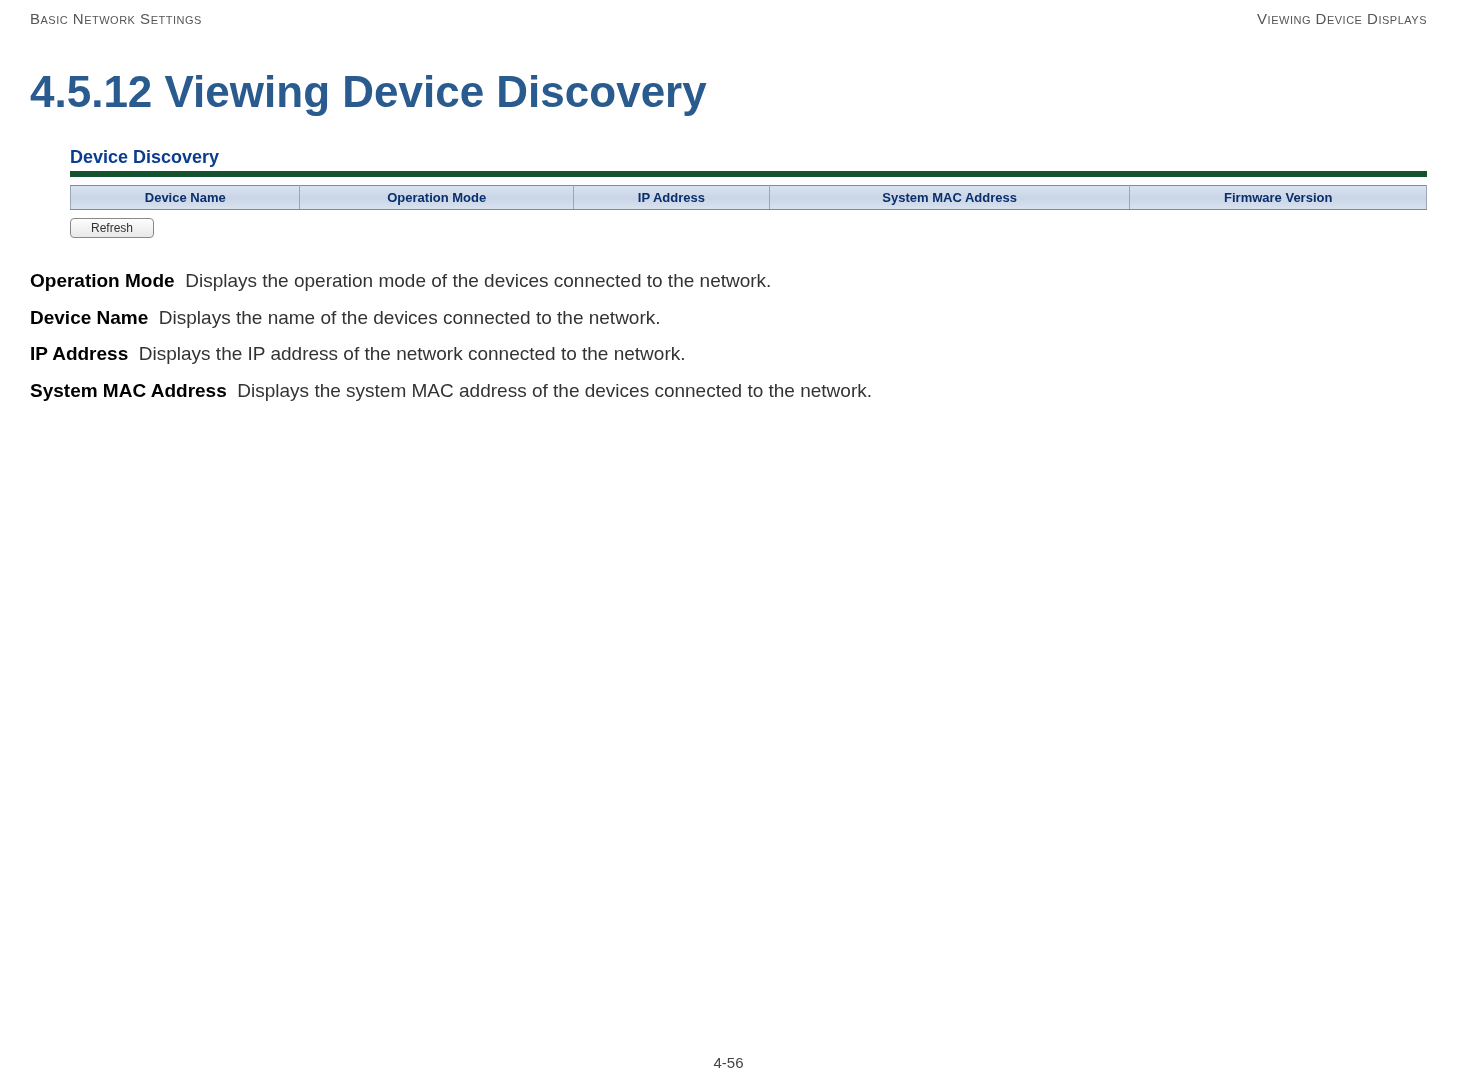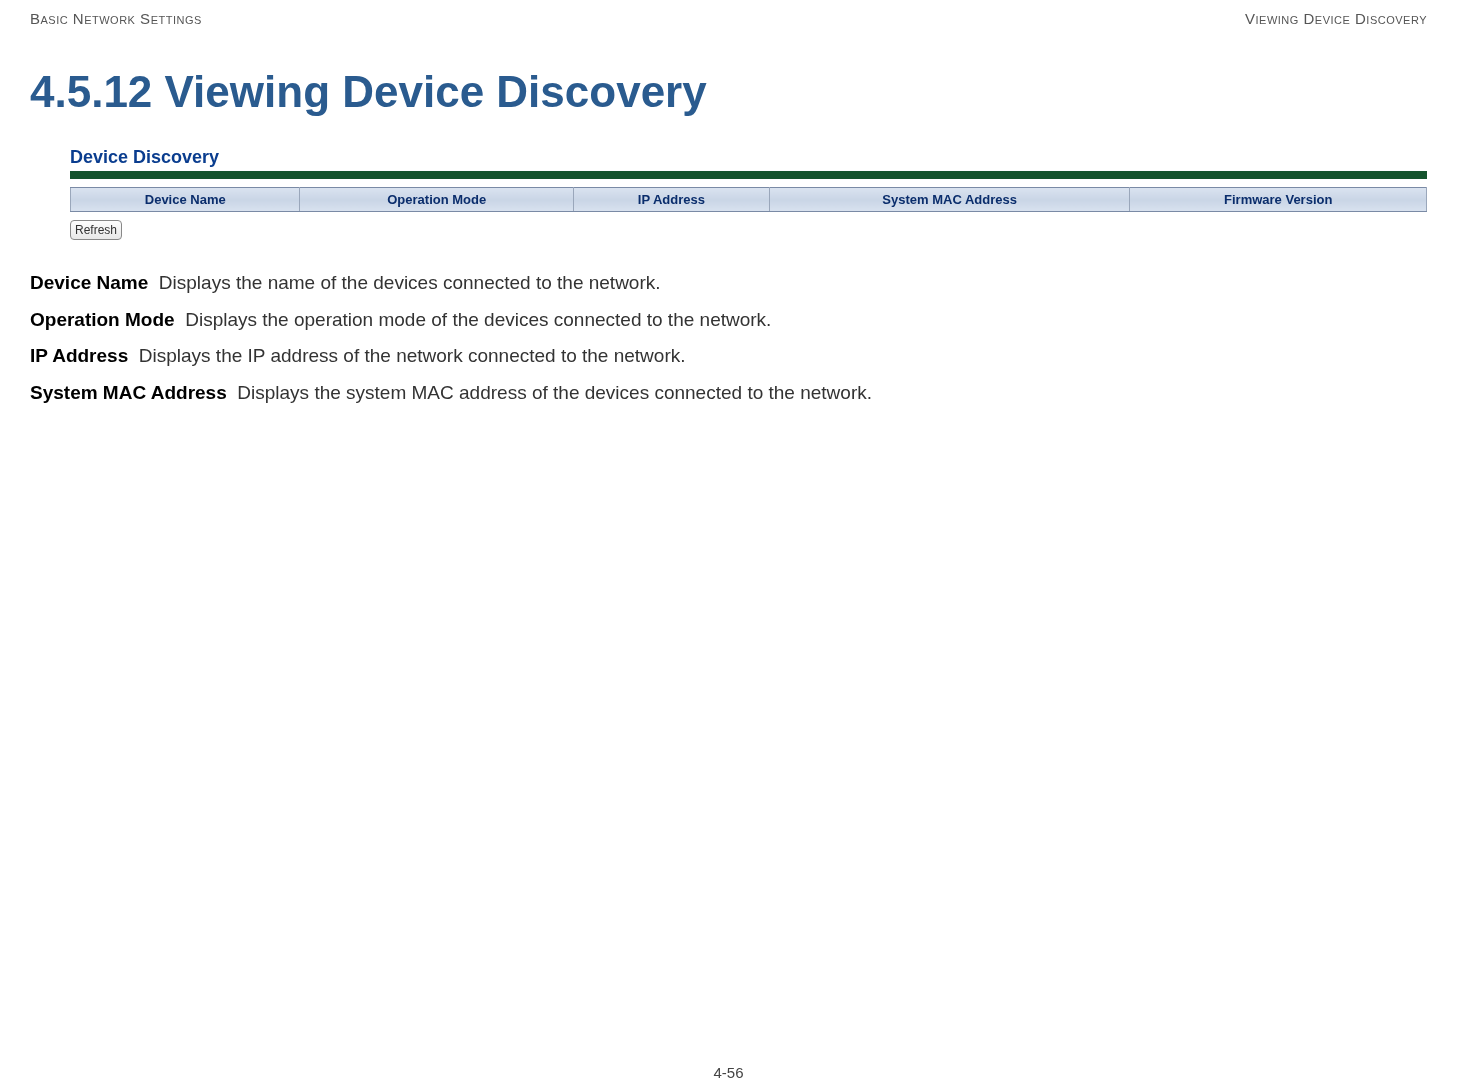--- a/index.html
+++ b/index.html
@@ -33,21 +33,21 @@
     }
     .screenshot-box {
       margin-left: 40px;
       margin-bottom: 30px;
     }
     .panel-title {
       font-family: Verdana, Arial, sans-serif;
       font-weight: bold;
       font-size: 18px;
       color: #0a3d8f;
-      border-bottom: 8px solid #14532d;
+      border-bottom: 6px solid #14532d;
       padding-bottom: 3px;
       margin-bottom: 8px;
       filter: blur(0.4px);
     }
     .device-table {
       width: 100%;
       border-collapse: collapse;
       margin-bottom: 8px;
       filter: blur(0.6px);
     }
@@ -59,21 +59,21 @@
       color: #0a2d6c;
       font-weight: bold;
       font-size: 13px;
       padding: 4px 6px;
       text-align: center;
       font-family: Arial, Helvetica, sans-serif;
     }
     .refresh-btn {
       font-family: Arial, Helvetica, sans-serif;
       font-size: 12px;
-      padding: 2px 4px;
+      padding: 2px 20px;
       border: 1px solid #888;
       border-radius: 4px;
       background: linear-gradient(to bottom, #fdfdfd, #e8e8e8);
       cursor: pointer;
       color: #333;
       filter: blur(0.5px);
     }
     .definitions {
       margin-top: 20px;
     }
@@ -82,33 +82,33 @@
       color: #333;
       margin-bottom: 10px;
       line-height: 1.4;
     }
     .definitions p .term {
       font-weight: bold;
       color: #000;
     }
     .page-number {
       position: absolute;
-      bottom: 9px;
+      bottom: 19px;
       left: 50%;
       transform: translateX(-50%);
       font-size: 15px;
       color: #444;
     }
   </style>
 </head>
 <body>
 
 <div class="header-bar">
   <span>Basic Network Settings</span>
-  <span>Viewing Device Discovery</span>
+  <span>Viewing Device Displays</span>
 </div>
 
 <h1 class="section-title">4.5.12 Viewing Device Discovery</h1>
 
 <div class="screenshot-box">
   <div class="panel-title">Device Discovery</div>
   <table class="device-table">
     <thead>
       <tr>
         <th>Device Name</th>
@@ -117,26 +117,26 @@
         <th>System MAC Address</th>
         <th>Firmware Version</th>
       </tr>
     </thead>
   </table>
   <button class="refresh-btn">Refresh</button>
 </div>
 
 <div class="definitions">
   <p>
+    <span class="term">Operation Mode</span>
+    &nbsp;<span>Displays the operation mode of the devices connected to the network.</span>
+  </p>
+  <p>
     <span class="term">Device Name</span>
     &nbsp;<span>Displays the name of the devices connected to the network.</span>
-  </p>
-  <p>
-    <span class="term">Operation Mode</span>
-    &nbsp;<span>Displays the operation mode of the devices connected to the network.</span>
   </p>
   <p>
     <span class="term">IP Address</span>
     &nbsp;<span>Displays the IP address of the network connected to the network.</span>
   </p>
   <p>
     <span class="term">System MAC Address</span>
     &nbsp;<span>Displays the system MAC address of the devices connected to the network.</span>
   </p>
 </div>

